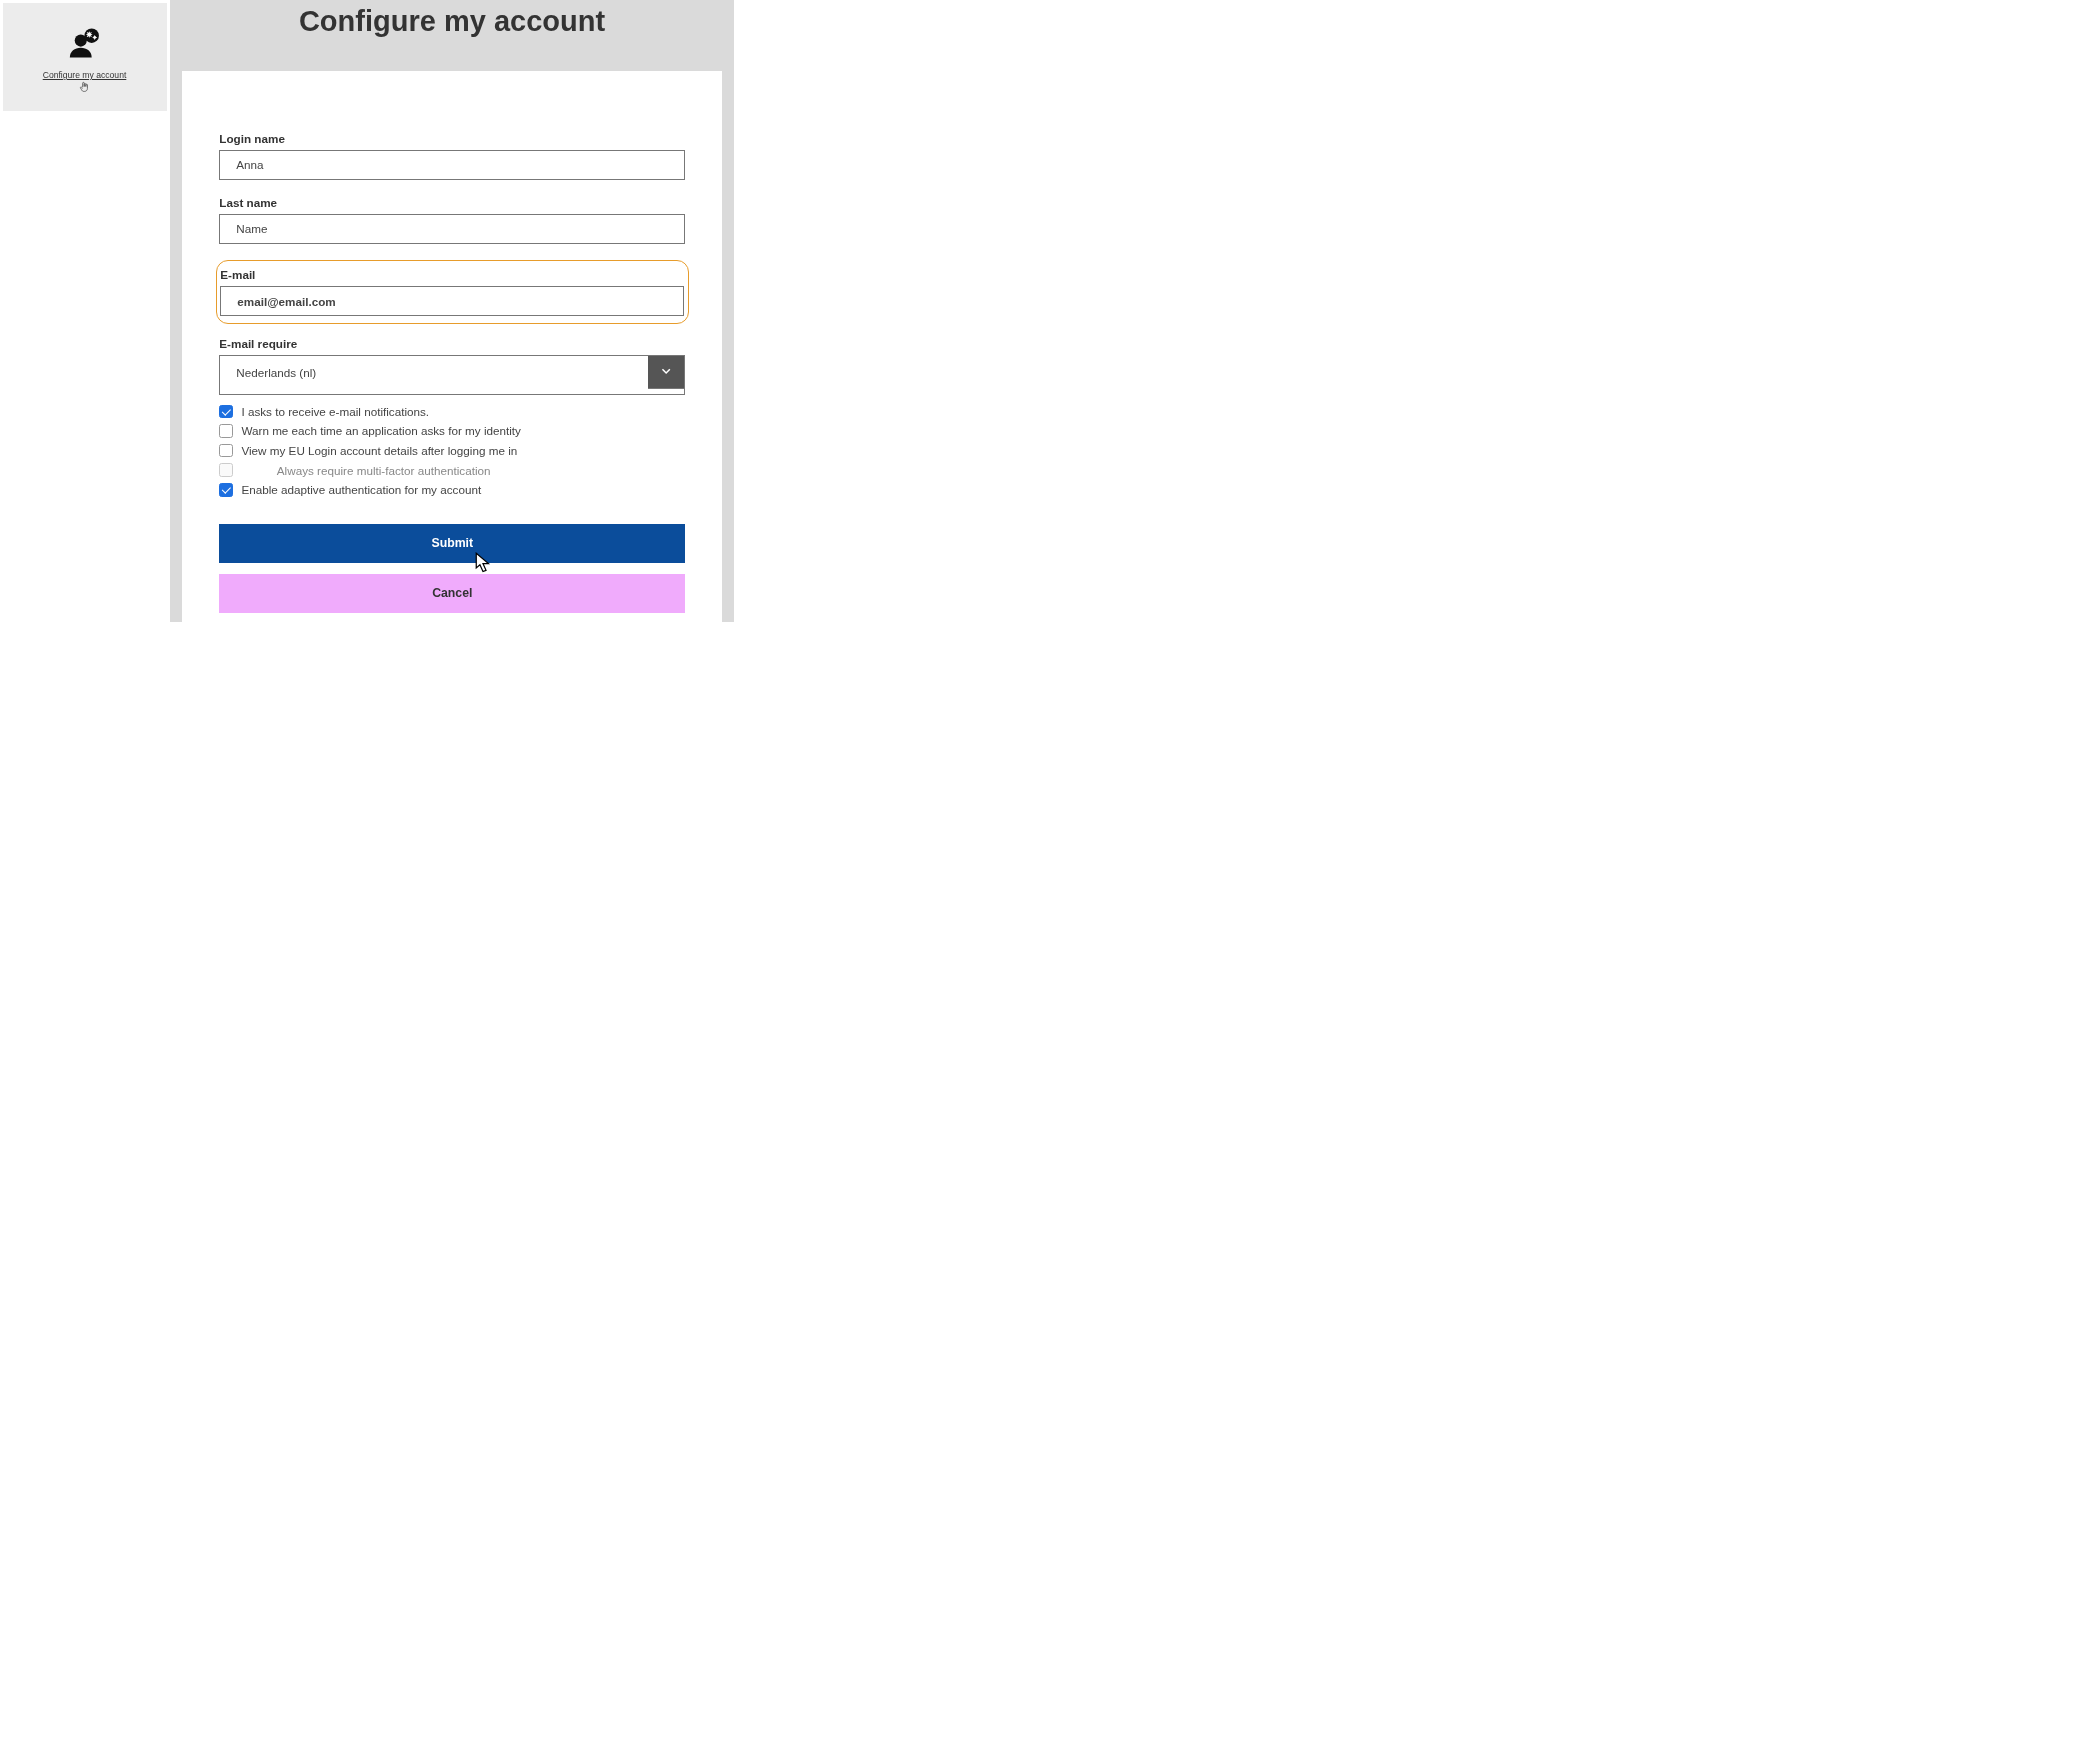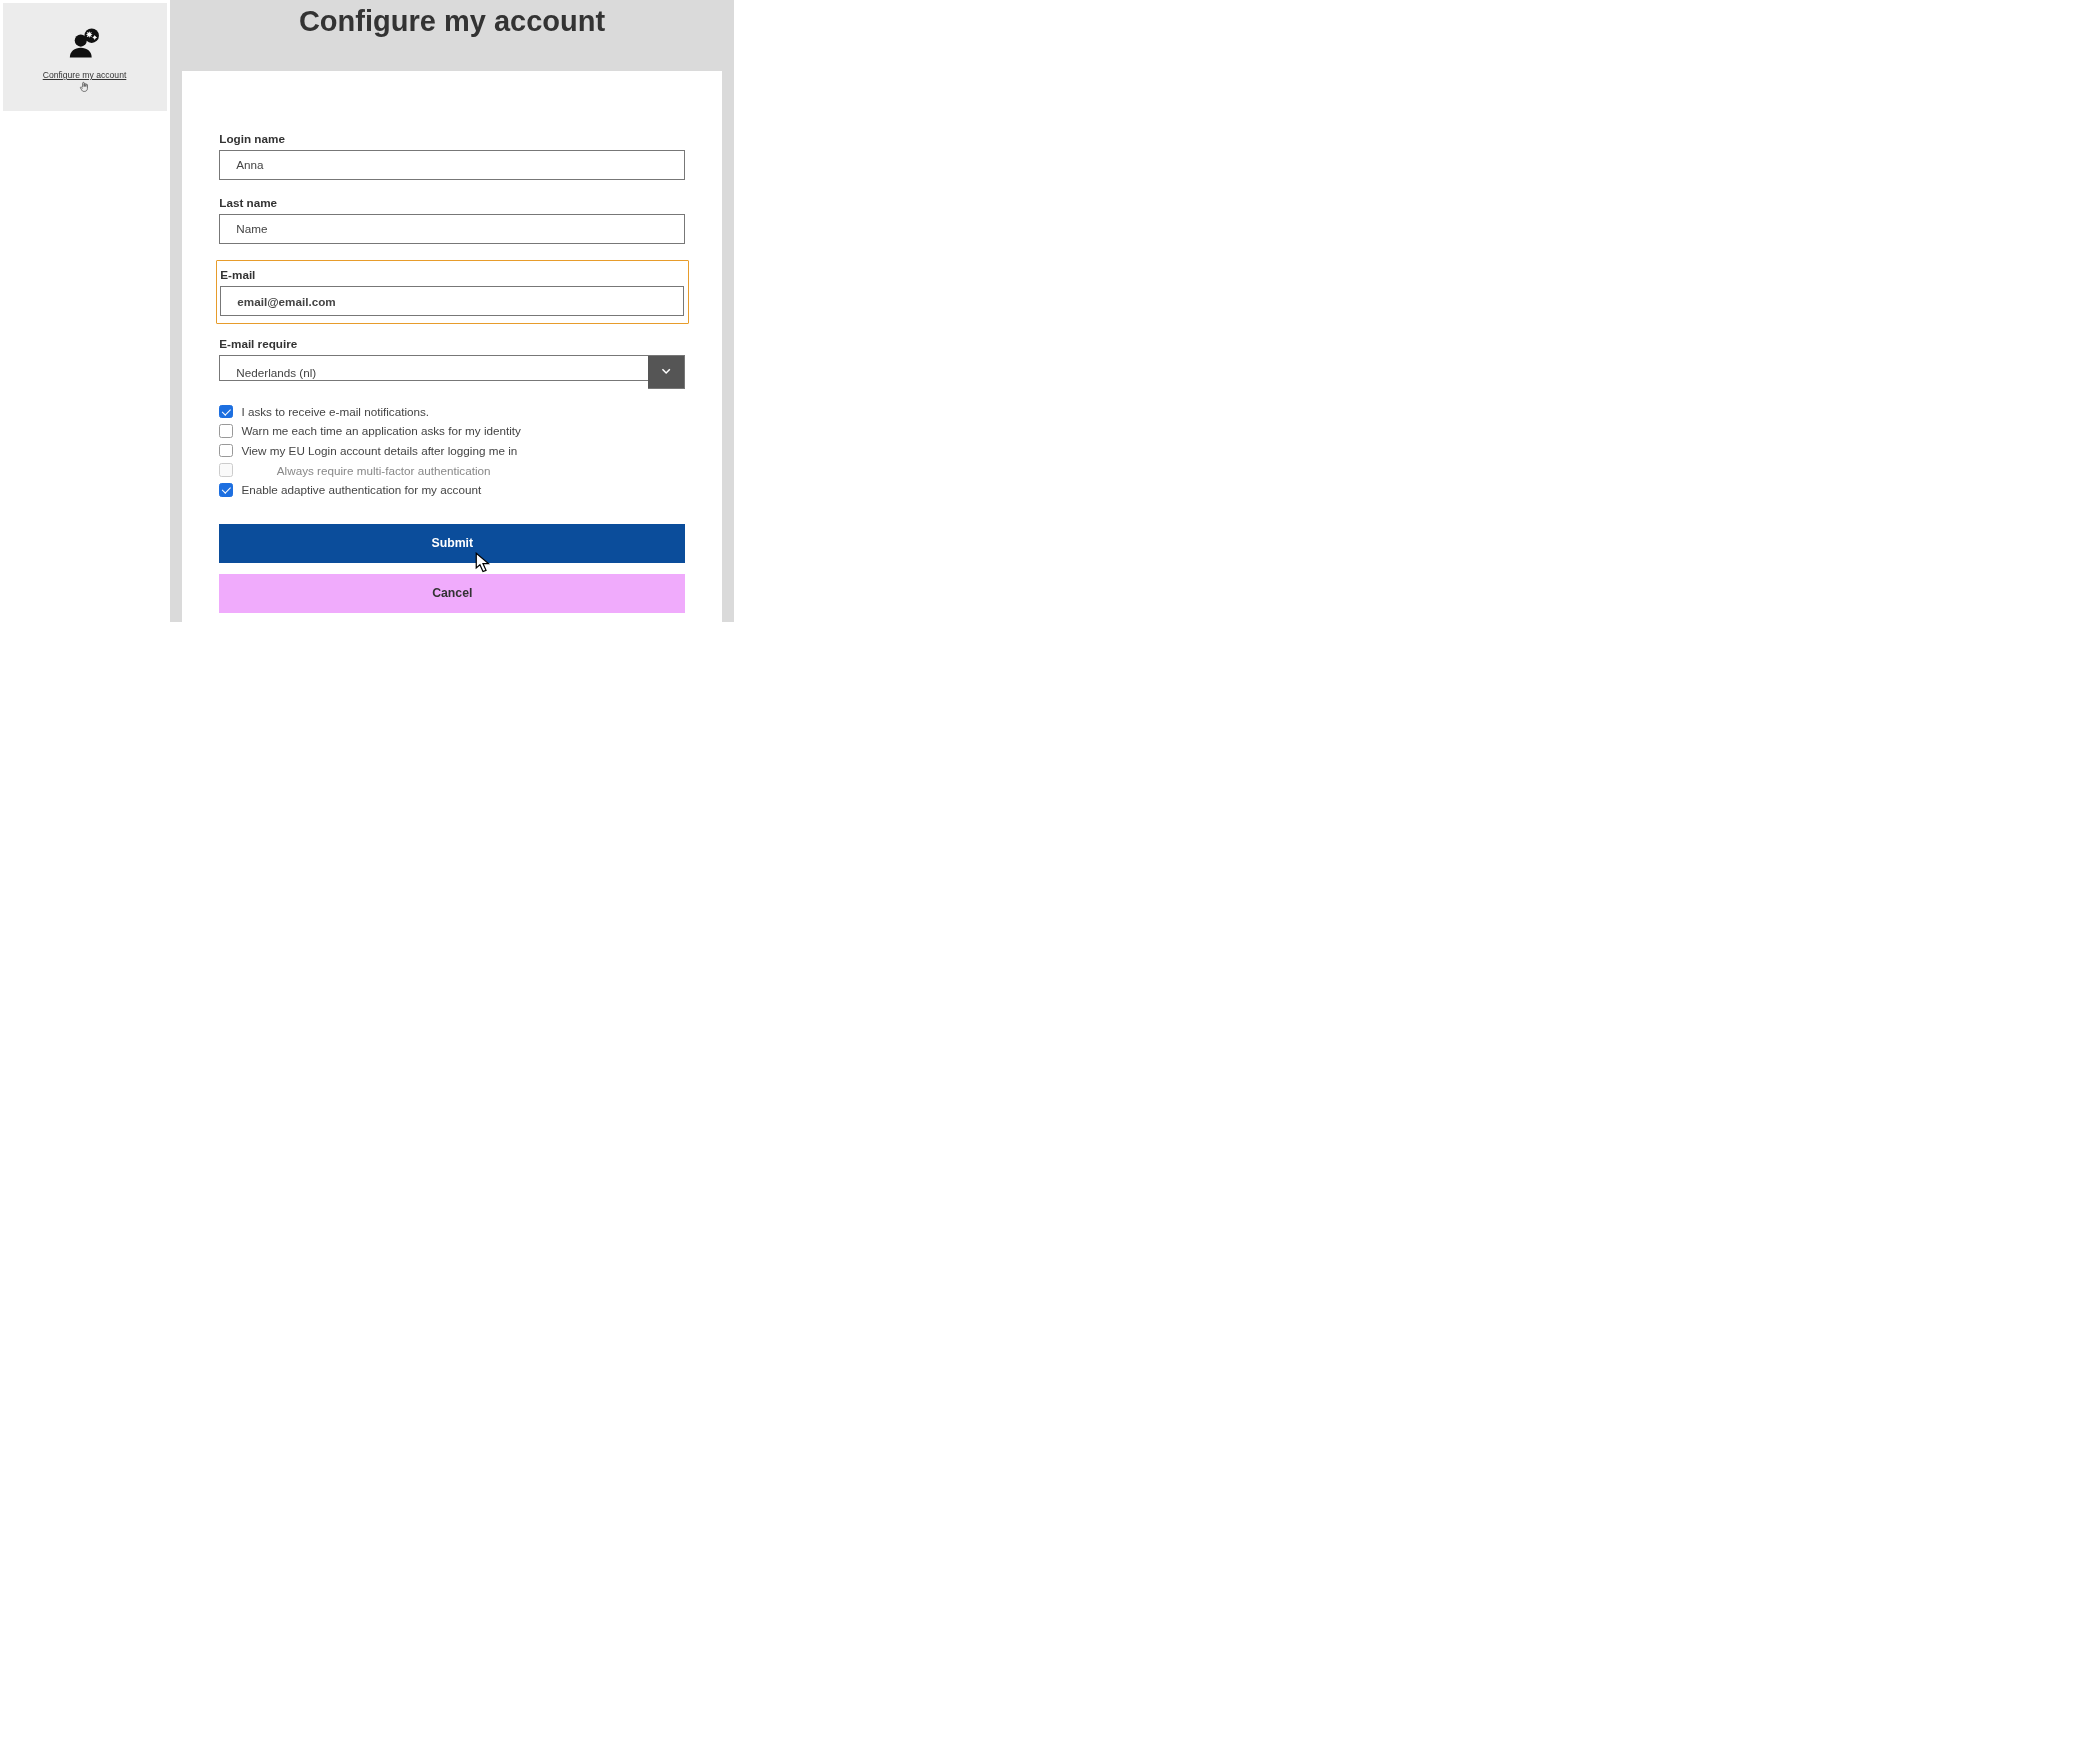--- a/index.html
+++ b/index.html
@@ -85,35 +85,35 @@
     font-size: 11.7px;
     padding: 0 16px;
     color: #444;
     border: 0.9px solid #777;
     background: #fff;
     outline: none;
   }
 
   .highlight-block {
     border: 1.2px solid #e79c2b;
-    border-radius: 1px;
+    border-radius: 12px;
     padding: 7.4px 3.7px 7.4px 3.7px;
     margin: 0 -3.7px 12.3px -3.7px;
   }
   .highlight-block .field-label { margin-left: 0; }
   .highlight-block .text-input { border: 0.9px solid #777; font-weight: bold; }
 
   .select-wrap {
     position: relative;
     width: 100%;
     height: 34px;
   }
   .select-wrap .select-box {
     width: 100%;
-    height: 26px;
+    height: 40px;
     border: 0.9px solid #777;
     font-size: 11.7px;
     padding: 0 16px;
     color: #444;
     line-height: 33px;
     background: #fff;
     cursor: pointer;
   }
   .select-wrap .select-handle {
     position: absolute;

